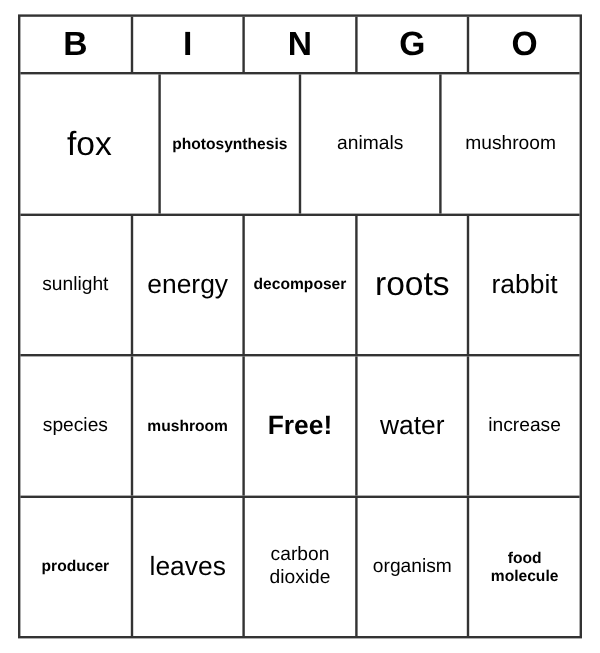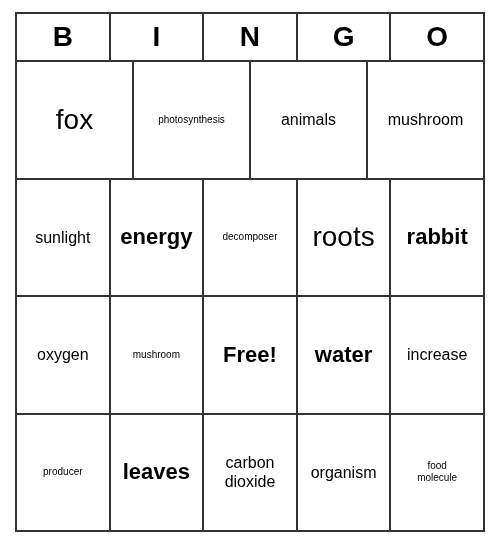--- a/index.html
+++ b/index.html
@@ -61,23 +61,23 @@
       padding: 4px;
       line-height: 1.2;
     }
     .bingo-cell:last-child {
       border-right: none;
     }
     .bingo-cell span {
       display: block;
     }
     .size-xl { font-size: 28px; font-weight: normal; }
-    .size-lg { font-size: 22px; font-weight: bold; }
+    .size-lg { font-size: 22px; font-weight: normal; }
     .size-md { font-size: 16px; font-weight: normal; }
-    .size-sm { font-size: 10px; font-weight: normal; }
+    .size-sm { font-size: 13px; font-weight: bold; }
     .free-cell { font-size: 22px; font-weight: bold; }
   </style>
 </head>
 <body>
 
 <div class="bingo-card">
   <div class="bingo-header">
   <div class="bingo-header-cell">B</div>
       <div class="bingo-header-cell">I</div>
       <div class="bingo-header-cell">N</div>
@@ -111,21 +111,21 @@
         </div>
         <div class="bingo-cell">
           <span class="size-xl">roots</span>
         </div>
         <div class="bingo-cell">
           <span class="size-lg">rabbit</span>
         </div>
       </div>
       <div class="bingo-row">
         <div class="bingo-cell">
-          <span class="size-md">oxygen</span>
+          <span class="size-md">species</span>
         </div>
         <div class="bingo-cell">
           <span class="size-sm">mushroom</span>
         </div>
         <div class="bingo-cell">
           <span class="free-cell">Free!</span>
         </div>
         <div class="bingo-cell">
           <span class="size-lg">water</span>
         </div>

